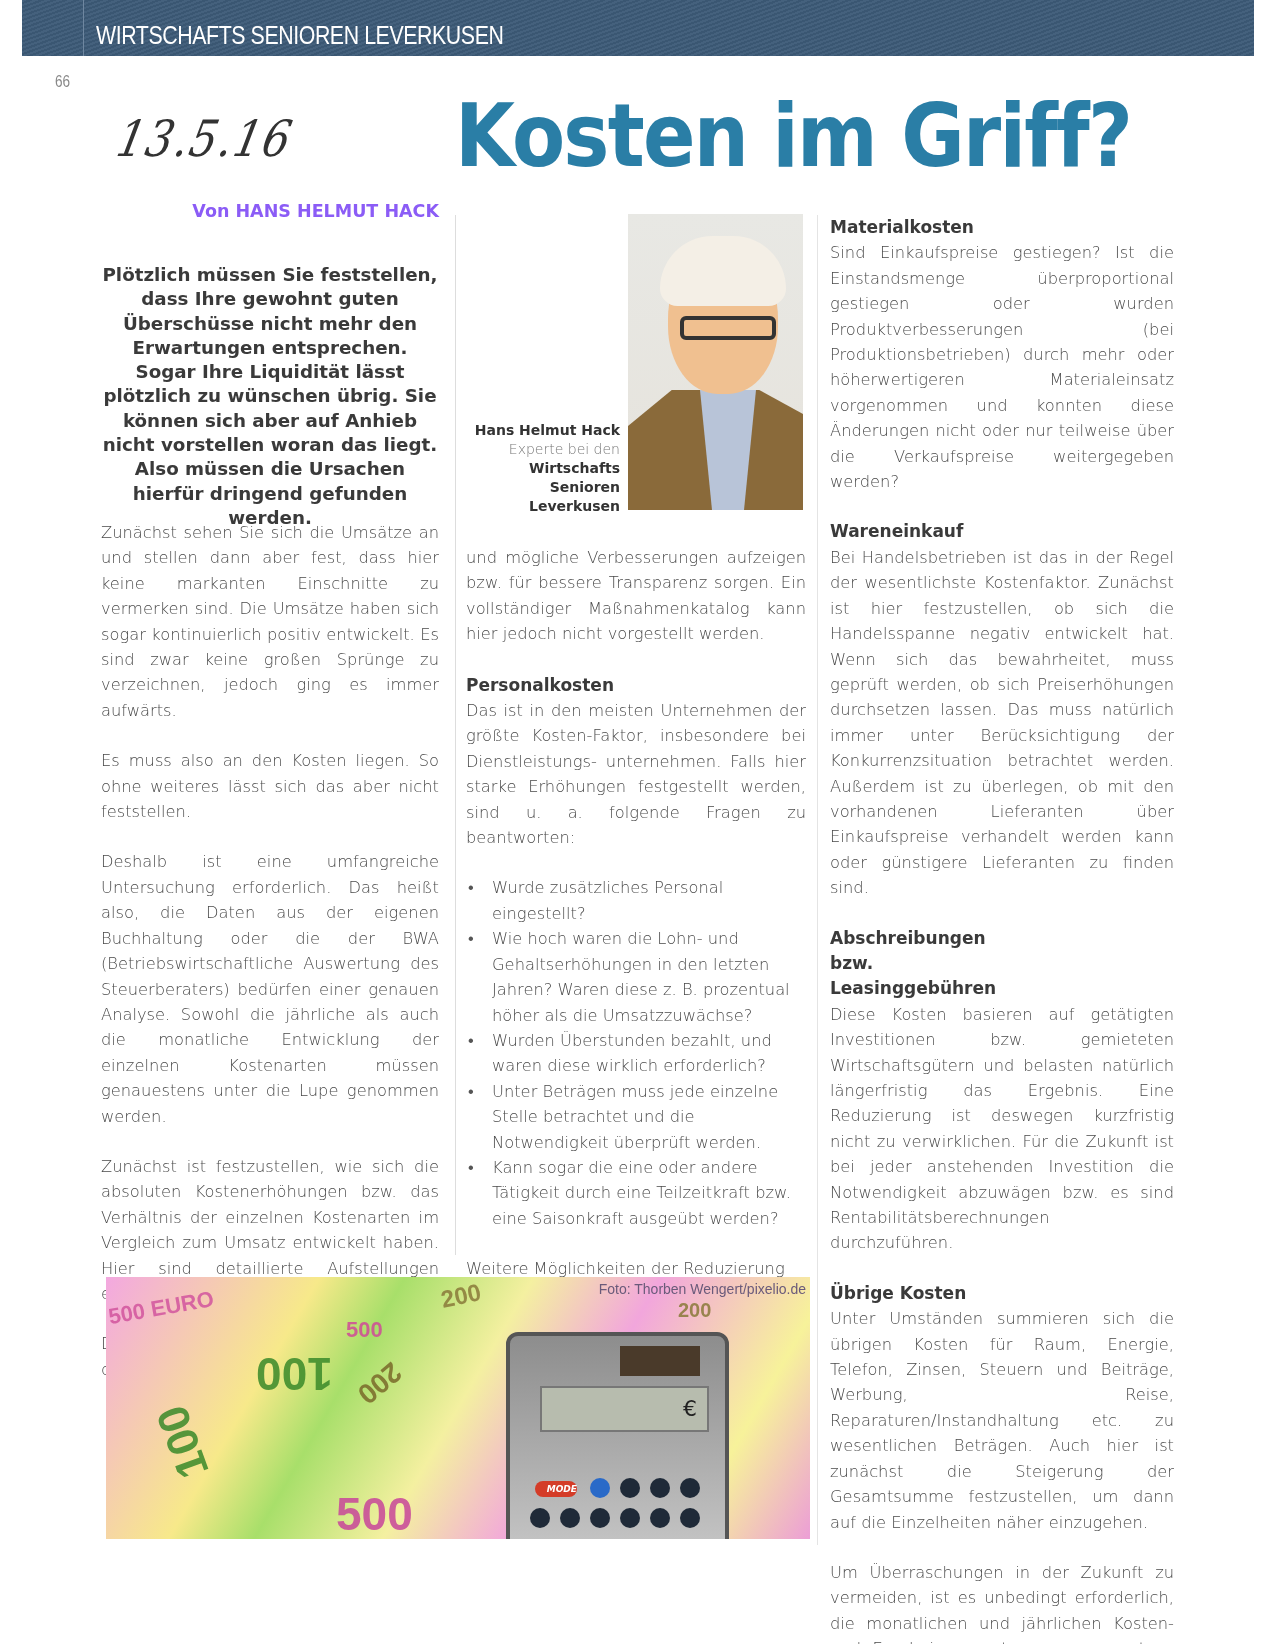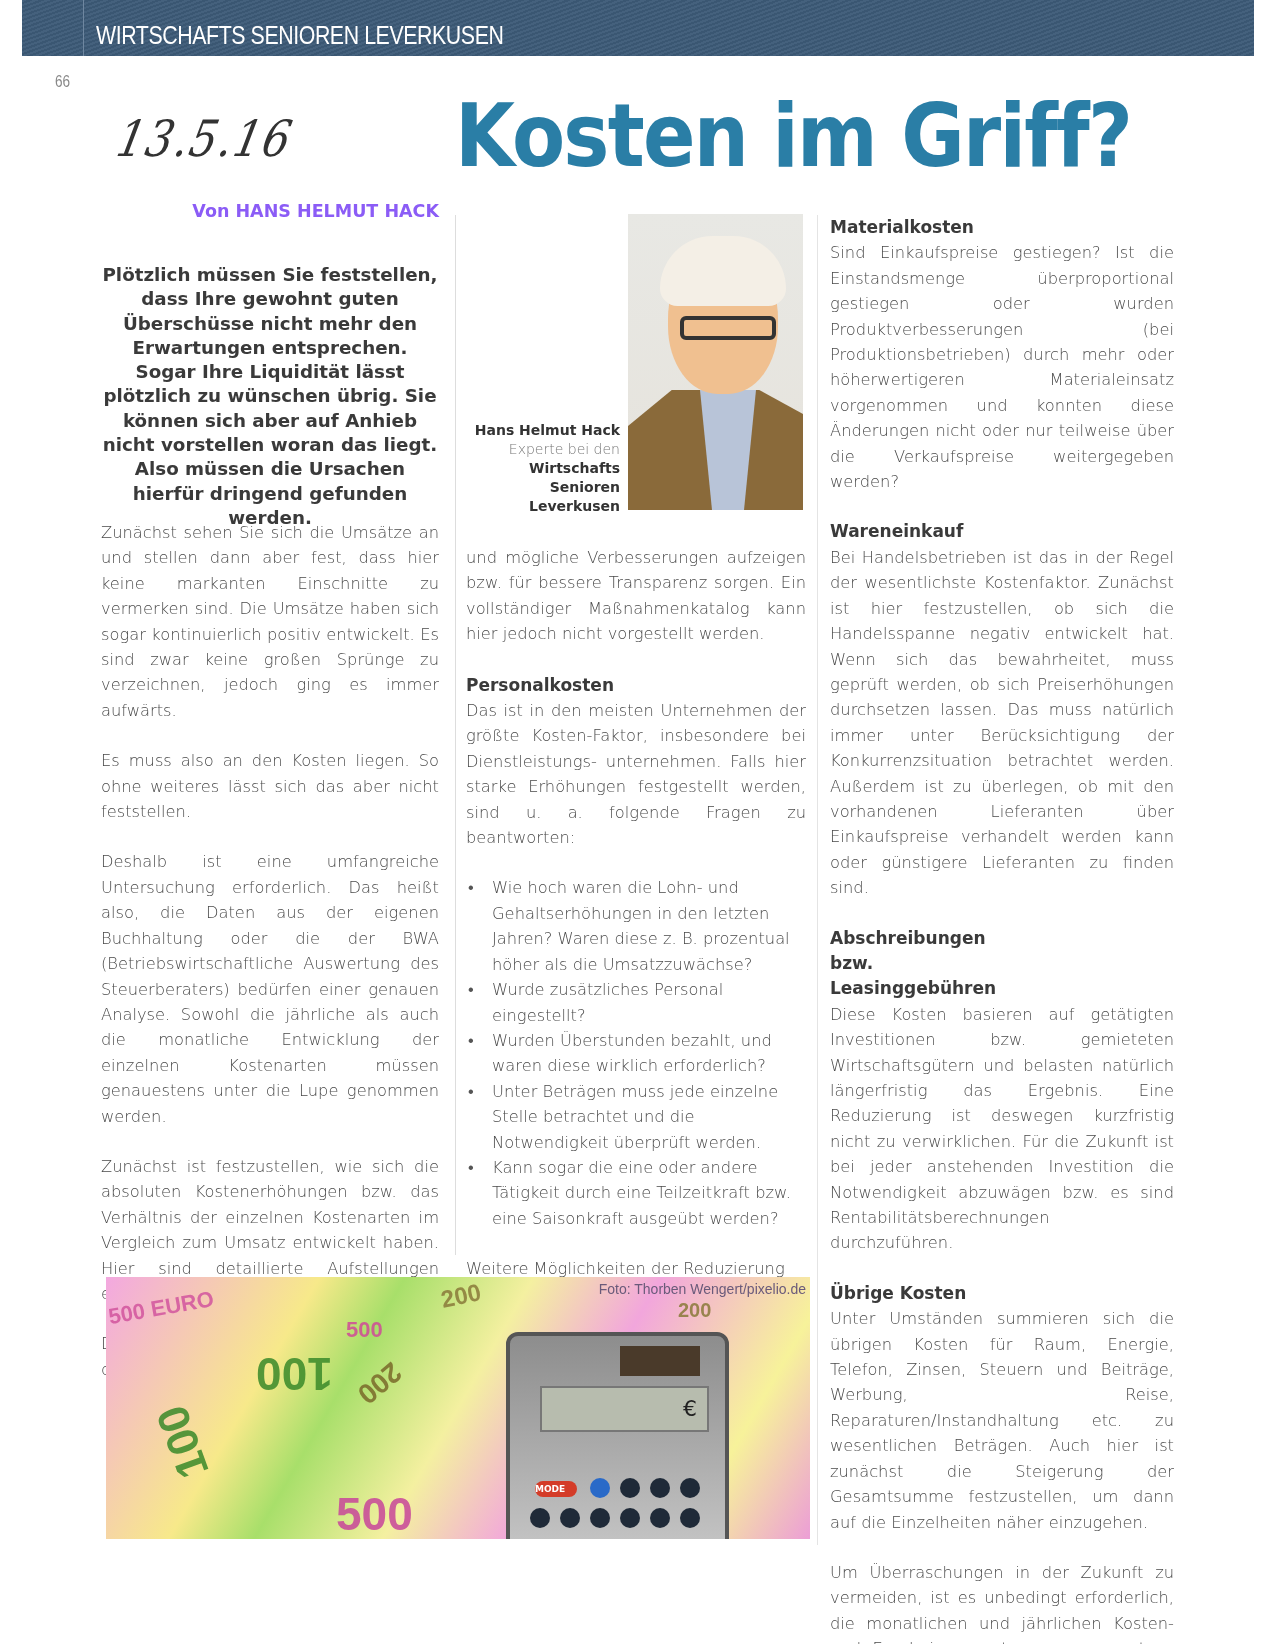--- a/index.html
+++ b/index.html
@@ -36,21 +36,21 @@
   .bullets li { position:relative; padding-left:26px; }
   .bullets li::before { content:"•"; position:absolute; left:2px; color:#555; }
 
   .money-image { position:absolute; left:106px; top:1277px; width:704px; height:262px; overflow:hidden;
     background: linear-gradient(120deg,#f3a8e0 0%,#f7e98a 25%,#a8df6a 35%,#f4f0a0 50%,#f2a6dc 65%,#f7f29a 85%,#ec9ed6 100%); }
   .note { position:absolute; font-family:"Liberation Sans", sans-serif; font-weight:bold; opacity:0.85; }
   .calc { position:absolute; left:400px; top:55px; width:215px; height:215px; background:linear-gradient(180deg,#8d8d8d,#c5c5c5); border-radius:12px 12px 0 0; border:4px solid #555; }
   .calc .solar { position:absolute; left:110px; top:10px; width:80px; height:30px; background:#4a3a2a; }
   .calc .screen { position:absolute; left:30px; top:50px; width:165px; height:42px; background:#b7bcae; border:2px solid #777; }
   .calc .euro { position:absolute; right:10px; top:8px; font-size:22px; color:#222; }
-  .calc .mode { position:absolute; left:25px; top:145px; width:42px; height:16px; background:#d43c28; border-radius:8px; color:#fff; font-size:9px; text-align:left; line-height:16px; font-weight:bold; }
+  .calc .mode { position:absolute; left:25px; top:145px; width:42px; height:16px; background:#d43c28; border-radius:8px; color:#fff; font-size:9px; text-align:right; line-height:16px; font-weight:bold;font-style:italic; }
   .calc .key { position:absolute; width:20px; height:20px; border-radius:50%; background:#1f2a38; }
   .photo-credit { position:absolute; right:4px; top:4px; font-size:14px; color:#6a5a7a; font-family:"Liberation Sans", sans-serif; }
 </style>
 </head>
 <body>
 
 <div class="header-band"></div>
 <div class="header-rule"></div>
 <div class="header-title">WIRTSCHAFTS SENIOREN LEVERKUSEN</div>
 <div class="page-number">66</div>
@@ -83,22 +83,22 @@
   <div class="l">Experte bei den</div>
   <div class="b">Wirtschafts Senioren</div>
   <div class="b">Leverkusen</div>
 </div>
 
 <div class="col col2" style="top:545px;">
   <p>und mögliche Verbesserungen aufzeigen bzw. für bessere Transparenz sorgen. Ein vollständiger Maßnahmenkatalog kann hier jedoch nicht vorgestellt werden.</p>
   <div class="subhead" style="margin-top:26px;">Personalkosten</div>
   <p>Das ist in den meisten Unternehmen der größte Kosten-Faktor, insbesondere bei Dienstleistungs- unternehmen. Falls hier starke Erhöhungen festgestellt werden, sind u. a. folgende Fragen zu beantworten:</p>
   <ul class="bullets" style="margin-top:25px;">
+    <li>Wurde zusätzliches Personal eingestellt?</li>
     <li>Wie hoch waren die Lohn- und Gehaltserhöhungen in den letzten Jahren? Waren diese z. B. prozentual höher als die Umsatzzuwächse?</li>
-    <li>Wurde zusätzliches Personal eingestellt?</li>
     <li>Wurden Überstunden bezahlt, und waren diese wirklich erforderlich?</li>
     <li>Unter Beträgen muss jede einzelne Stelle betrachtet und die Notwendigkeit überprüft werden.</li>
     <li>Kann sogar die eine oder andere Tätigkeit durch eine Teilzeitkraft bzw. eine Saisonkraft ausgeübt werden?</li>
   </ul>
   <p style="margin-top:25px; text-align:left;">Weitere Möglichkeiten der Reduzierung sind zu eruieren.</p>
 </div>
 
 <div class="col col3" style="top:215px;">
   <div class="subhead">Materialkosten</div>
   <p>Sind Einkaufspreise gestiegen? Ist die Einstandsmenge überproportional gestiegen oder wurden Produktverbesserungen (bei Produktionsbetrieben) durch mehr oder höherwertigeren Materialeinsatz vorgenommen und konnten diese Änderungen nicht oder nur teilweise über die Verkaufspreise weitergegeben werden?</p>

